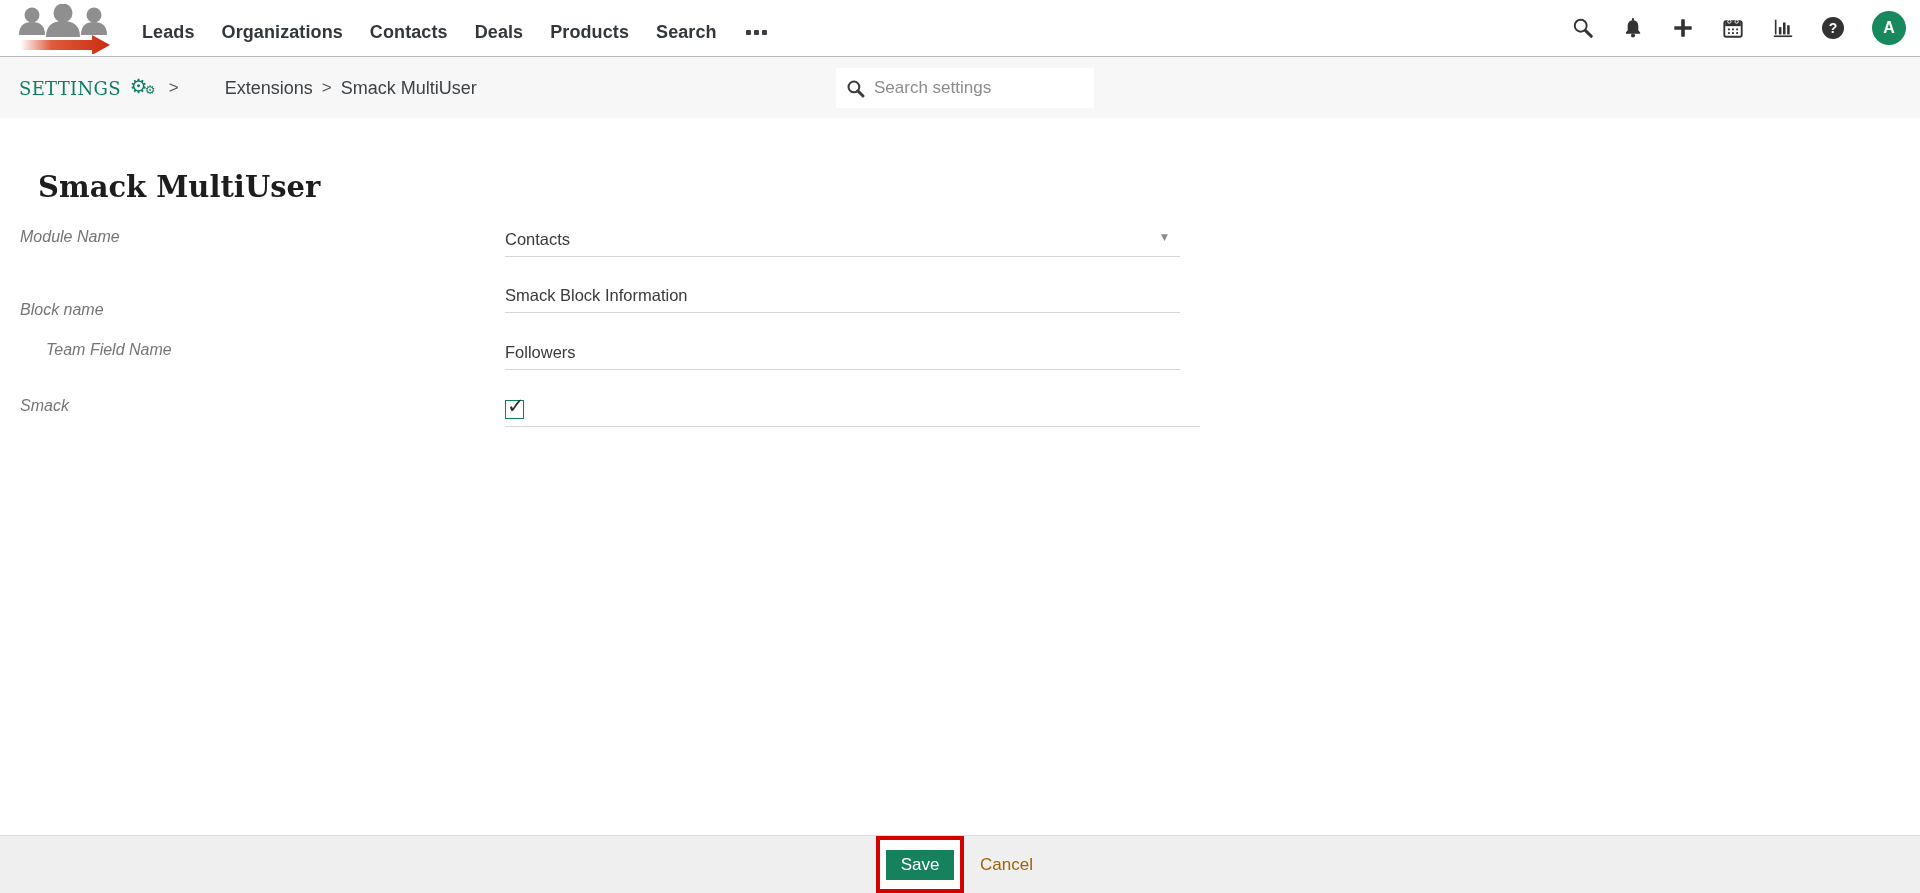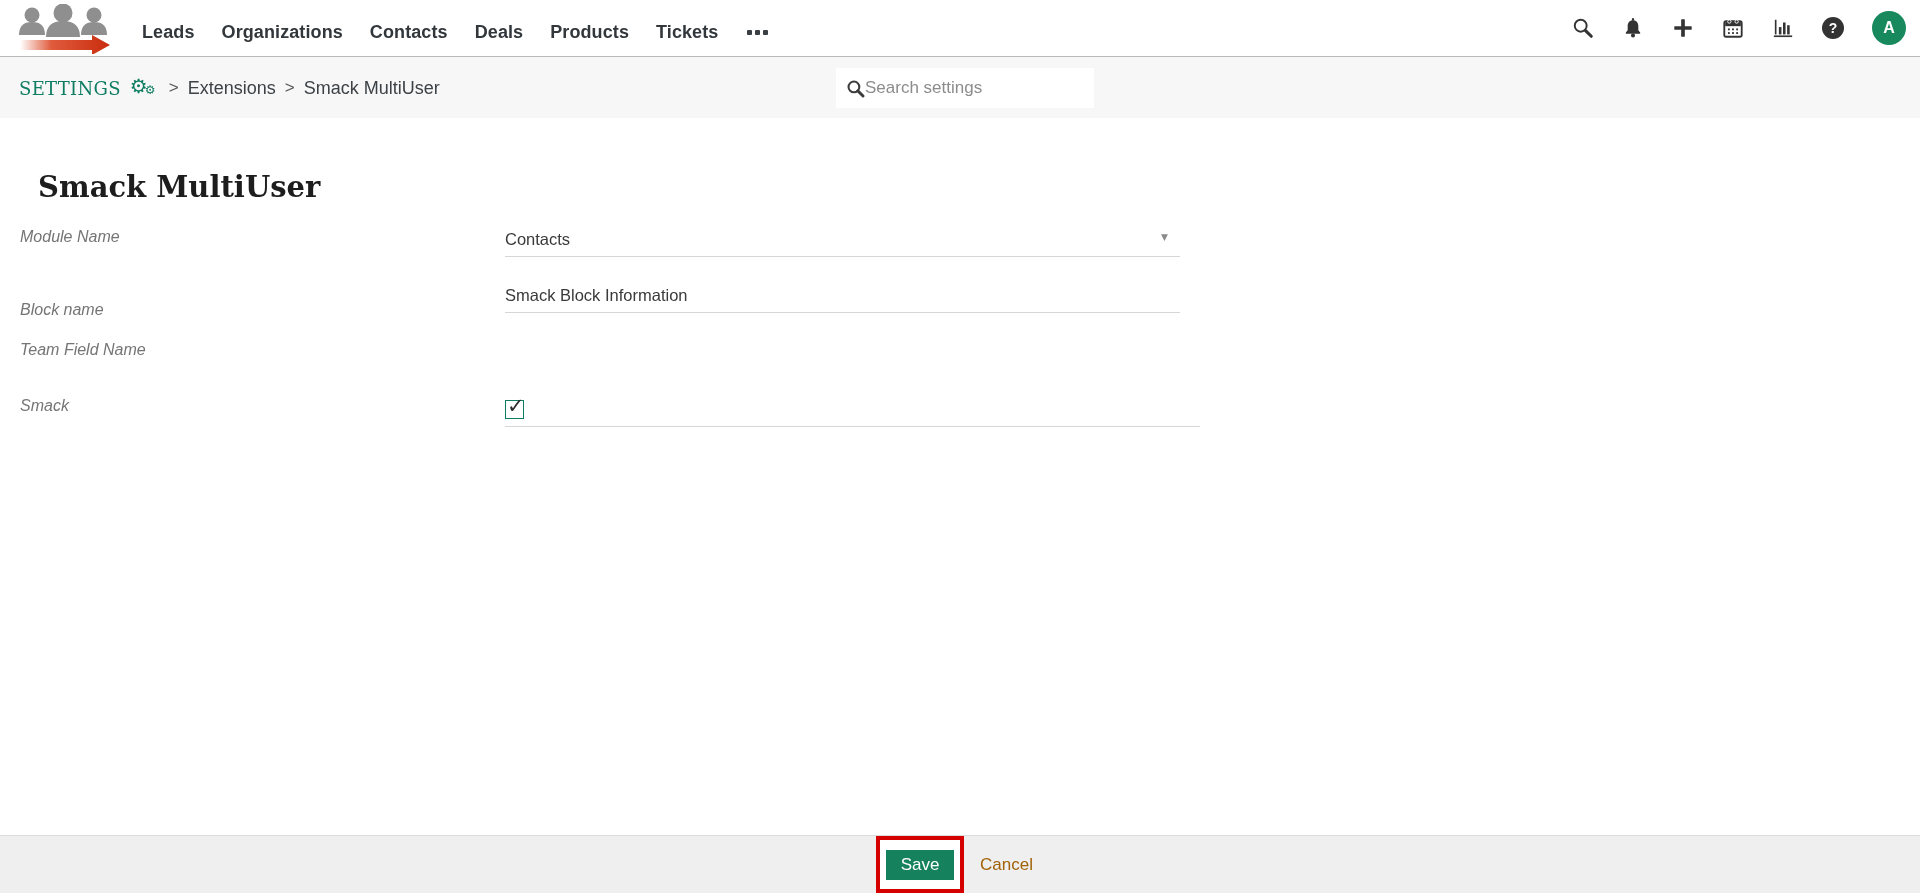--- a/index.html
+++ b/index.html
@@ -56,31 +56,31 @@
     font-family: "DejaVu Serif", "Liberation Serif", serif;
     font-size: 18px; color: #0e7d62; cursor: pointer; letter-spacing: 0.3px;
   }
   .gear-wrap { position: relative; width: 30px; height: 28px; cursor: pointer; }
   .gear-big { position: absolute; left: 0; top: 1px; font-size: 20px; color: #0e7d62; line-height: 22px;
               font-family: "DejaVu Sans", sans-serif; }
   .gear-small { position: absolute; left: 15px; top: 10px; font-size: 12px; color: #0e7d62; line-height: 12px;
               font-family: "DejaVu Sans", sans-serif; }
   .crumb-sep { font-size: 17px; color: #555; }
   .crumb-item { font-size: 18px; color: #3d4247; }
-  .crumb-item.link { cursor: pointer; }
+  .crumb-item.link { cursor: pointer; margin-left: 37px; }
 
   .search-box {
     position: absolute; left: 836px; top: 11px; width: 258px; height: 40px;
     background: #fff; display: flex; align-items: center; padding: 0 10px;
   }
   .search-box svg { width: 19px; height: 19px; flex: 0 0 auto; }
   .search-box input {
     border: none; outline: none; background: transparent;
     font-family: "Liberation Sans", sans-serif;
-    font-size: 17px; color: #1d4ed8; width: 200px;
+    font-size: 17px; color: #1d4ed8; margin-left: 9px; width: 200px;
   }
   .search-box input::placeholder { color: #8c8c8c; }
 
   
   .content { position: absolute; top: 118px; left: 0; width: 1920px; height: 717px; background: #fff; }
   .page-title {
     position: absolute; left: 38px; top: 52px;
     font-family: "DejaVu Serif", "Liberation Serif", serif;
     font-weight: 600; font-size: 29px; color: #1d1d1d;
   }
@@ -156,21 +156,21 @@
     </g>
     <path d="M10 36 h72 v-5 l18 10 l-18 10 v-5 h-72 z" fill="url(#arrowGrad)"></path>
   </svg>
 
   <nav class="menu">
     <span class="menu-item">Leads</span>
     <span class="menu-item">Organizations</span>
     <span class="menu-item">Contacts</span>
     <span class="menu-item">Deals</span>
     <span class="menu-item">Products</span>
-    <span class="menu-item">Tickets</span>
+    <span class="menu-item">Search</span>
     <span class="more-dots">
       <span class="dot"></span>
       <span class="dot"></span>
       <span class="dot"></span>
     </span>
   </nav>
 
   <div class="nav-right">
     <svg class="nav-icon" viewBox="0 0 24 24">
       <circle cx="9.5" cy="9.5" r="6.5" fill="none" stroke="#333" stroke-width="2.1"></circle>
@@ -244,21 +244,24 @@
   <div class="field-box select-box" style="top:104px;">
     <span class="field-value-text">Contacts</span>
     <span class="dd-arrow">▼</span>
   </div>
 
   <div class="field-label" style="top:166px;margin-top:16px;">Block name</div>
   <div class="field-box" style="top:160px;">
     <input type="text" value="Smack Block Information" style="">
   </div>
 
-  <div class="field-label" style="top:222px;">Team Field Name</div>
+  <div class="field-label" style="top:222px;margin-left:26px;">Team Field Name</div>
+  <div class="field-box" style="top:217px;">
+    <input type="text" value="Followers" style="">
+  </div>
 
   <div class="field-label" style="top:278px;">Smack</div>
   <div class="field-box" style="top:274px; width:695px;">
     <span class="checkbox">
       <span class="check-glyph">✓</span>
     </span>
   </div>
 </main>
 
 <footer class="footer-bar">

